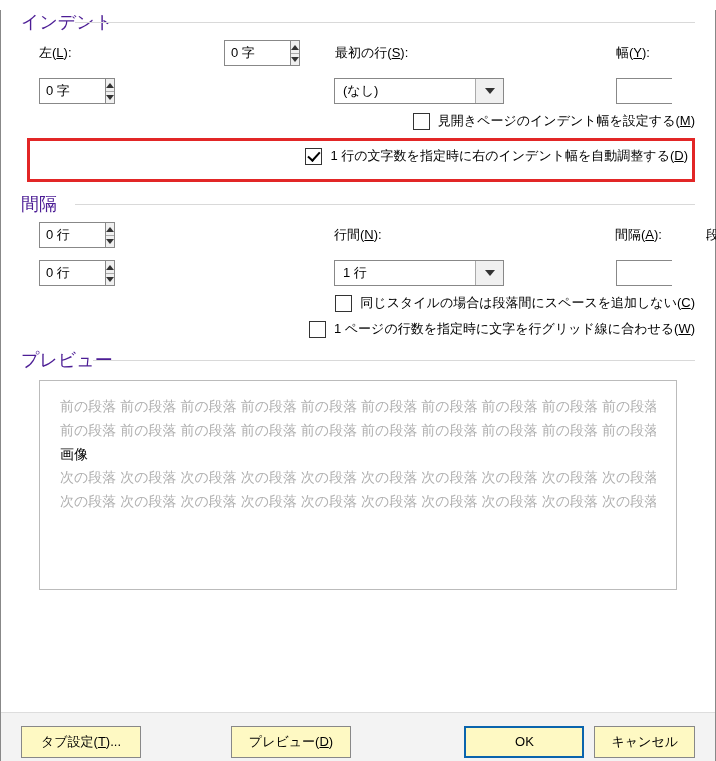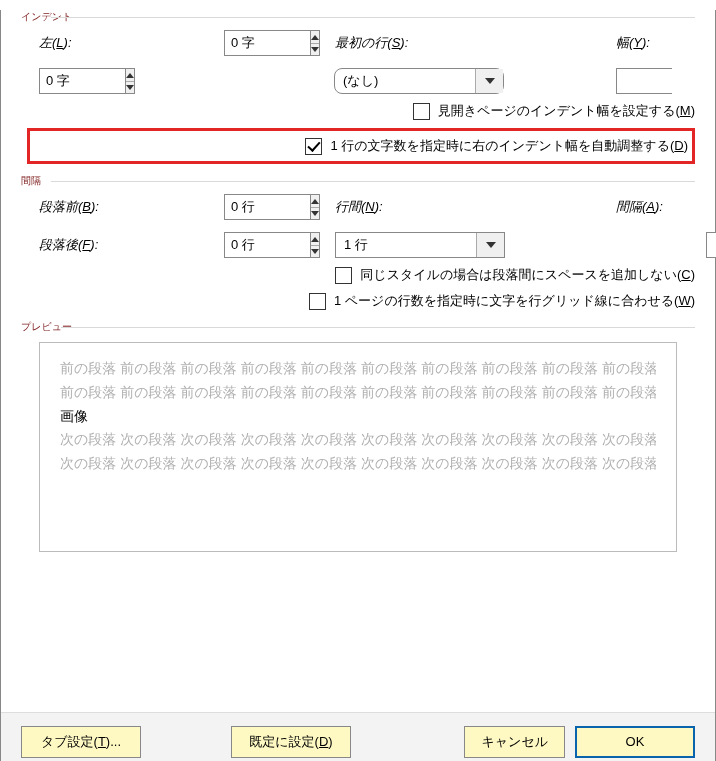--- a/index.html
+++ b/index.html
@@ -13,22 +13,22 @@
   .dialog {
     width: 716px;
     height: 761px;
     border: 1px solid #888;
     border-top: none;
     background: #fff;
     position: relative;
     padding: 0 20px 0 20px;
   }
   .section-title {
-    font-size: 10px;
-    color: #7f1d1d;
+    font-size: 18px;
+    color: #4c1d95;
     margin: 10px 0 6px 0;
     position: relative;
   }
   .section-title::after {
     content: "";
     position: absolute;
     left: 3.5em;
     right: 0;
     top: 50%;
     height: 1px;
@@ -39,25 +39,25 @@
 
   .grid {
     display: grid;
     grid-template-columns: 185px 110px 1px 170px 110px 1px 90px 70px;
     column-gap: 0;
     row-gap: 12px;
     align-items: center;
     padding-left: 18px;
     margin-bottom: 8px;
   }
-  .label { white-space: nowrap; font-style: italic; }
+  .label { white-space: nowrap; }
   .spinner {
     display: flex;
     height: 26px;
-    width: 96px;
+    width: 76px;
   }
   .spinner input {
     flex: 1 1 auto;
     min-width: 0;
     border: 1px solid #888;
     border-right: none;
     padding: 0 6px;
     font-size: 13px;
     height: 100%;
     background: #fff;
@@ -127,21 +127,21 @@
     content: "";
     display: block;
     width: 10px; height: 5px;
     border-left: 2px solid #000;
     border-bottom: 2px solid #000;
     transform: rotate(-48deg) translate(1px,-1px);
   }
   .highlight-box {
     border: 3px solid #e22626;
     margin: 6px 0 6px 6px;
-    padding: 6px 4px 6px 24px;
+    padding: 6px 4px 14px 24px;
   }
   .highlight-box .checkbox-row { padding-left: 0; margin: 0; }
 
   .preview-box {
     border: 1px solid #bbb;
     margin: 8px 18px 0 18px;
     height: 210px;
     padding: 14px 20px;
     font-size: 14px;
     line-height: 1.7;
@@ -227,21 +227,21 @@
             </svg>
           </div>
         <div class="spin-btn">
             <svg viewBox="0 0 8 5">
               <path d="M0 0 L4 5 L8 0 Z" fill="#333"></path>
             </svg>
           </div>
       </div>
     </div>
     <div></div>
-    <div class="select narrow" style="grid-column: span 2; border-radius: 8px;">
+    <div class="select narrow" style="grid-column: span 2;">
       <div class="sel-text">(なし)</div>
       <div class="sel-btn">
           <svg width="10" height="6" viewBox="0 0 10 6">
             <path d="M0 0 L5 6 L10 0 Z" fill="#333"></path>
           </svg>
         </div>
     </div>
     <div></div>
     <div></div>
     <div class="spinner narrow">
@@ -262,23 +262,20 @@
       <span class="chk checked"></span>
       <span>
         <span>1 行の文字数を指定時に右のインデント幅を自動調整する(</span><u class="hot">D</u><span>)</span>
       </span>
     </div>
   </div>
 
   <div class="section-title short">間隔</div>
 
   <div class="grid">
-    <div class="label">
-      <span>段落前(</span><u class="hot">B</u><span>):</span>
-    </div>
     <div class="spinner">
       <input type="text" value="0 行" style="">
       <div class="spin-btns">
         <div class="spin-btn">
             <svg viewBox="0 0 8 5">
               <path d="M0 5 L4 0 L8 5 Z" fill="#333"></path>
             </svg>
           </div>
         <div class="spin-btn">
             <svg viewBox="0 0 8 5">
@@ -358,22 +355,22 @@
   </div>
 
   <div class="button-bar">
     <div class="dlg-btn">
       <span>タブ設定(</span>
         <u class="hot">T</u>
         <span>)...</span>
     </div>
     <div style="width:70px"></div>
     <div class="dlg-btn">
-      <span>既定に設定(</span>
+      <span>プレビュー(</span>
         <u class="hot">D</u>
         <span>)</span>
     </div>
     <div class="spacer"></div>
+    <div class="dlg-btn default">OK</div>
     <div class="dlg-btn" style="min-width:100px">キャンセル</div>
-    <div class="dlg-btn default">OK</div>
   </div>
 
 </div>
 
 </body></html>

